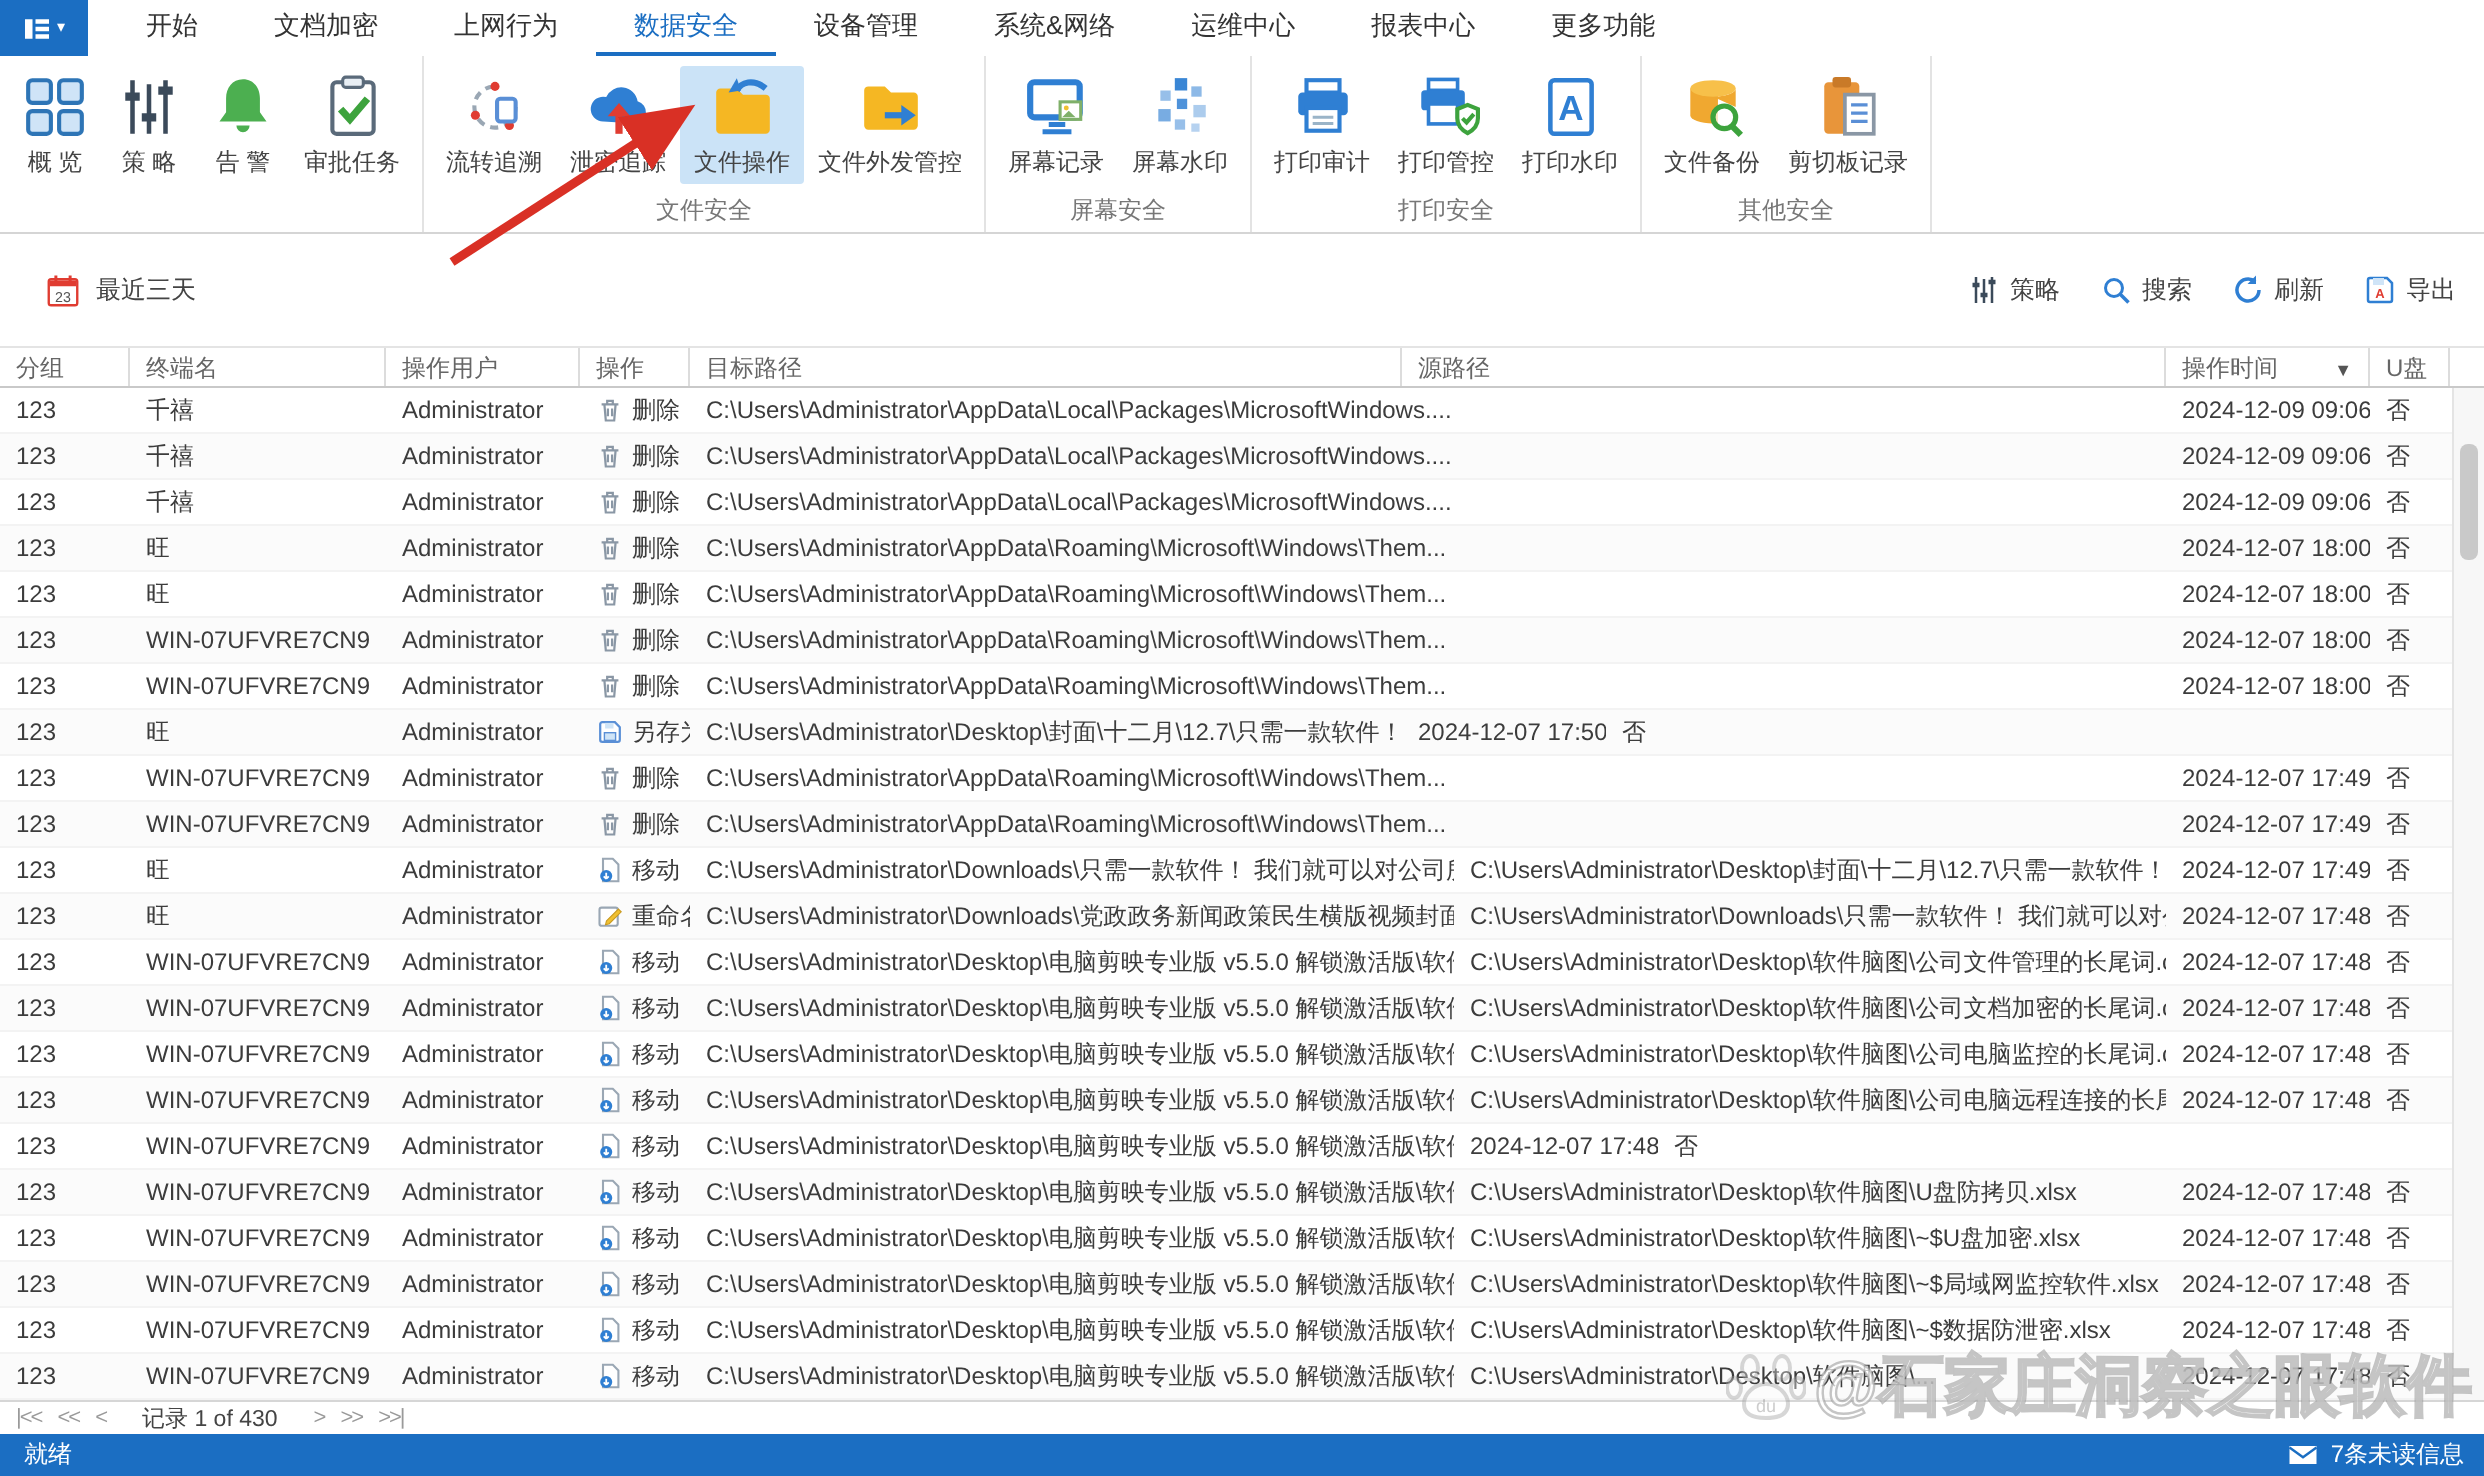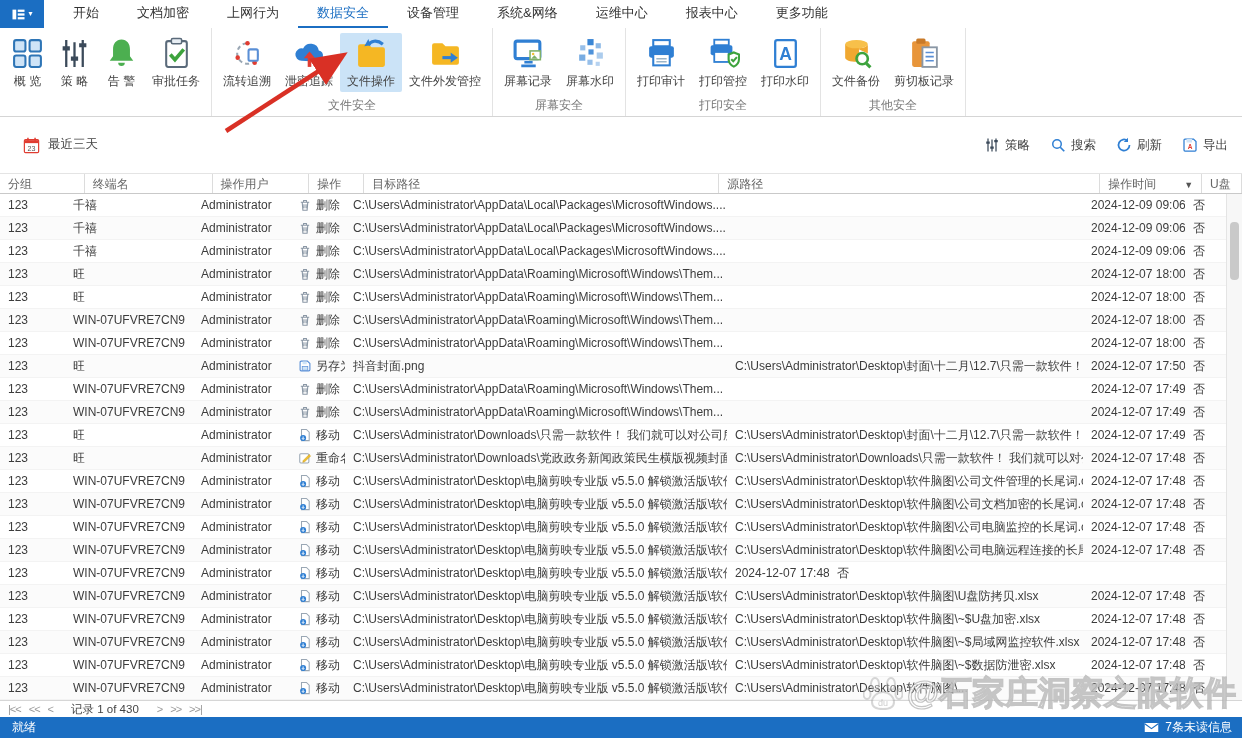--- a/index.html
+++ b/index.html
@@ -23,21 +23,21 @@
   .ritem { display:flex; flex-direction:column; align-items:center; padding:4px 7px 2px; border-radius:2px; cursor:pointer; }
   .ritem.selected { background:#cbe3f7; }
   .ricon svg { width:33px; height:33px; display:block; }
   .rlabel { font-size:12px; color:#444; margin-top:3px; white-space:nowrap; }
   .rcap { height:21px; text-align:center; font-size:12px; color:#777; line-height:20px; }
 
   .red-arrow { position:absolute; pointer-events:none; z-index:30; }
 
   
   .filterbar { height:57px; display:flex; align-items:center; justify-content:space-between; padding:0 14px 0 22px; border-bottom:1px solid #e4e4e4; }
-  .date-filter { display:flex; gap:7px; font-size:12.5px; color:#444; cursor:pointer; }
+  .date-filter { display:flex; align-items:center; gap:7px; font-size:12.5px; color:#444; cursor:pointer; }
   .date-filter svg { width:19px; height:19px; }
   .fb-actions { display:flex; align-items:center; gap:20px; }
   .fb-act { display:flex; align-items:center; gap:5px; font-size:12.5px; color:#444; cursor:pointer; }
   .fb-act svg { width:16px; height:16px; }
 
   
   .table { position:relative; }
   .thead { height:20px; display:flex; border-bottom:1px solid #c9c9c9; background:#fff; }
   .th { font-size:12px; color:#666; padding:2px 8px 0; border-right:1px solid #dcdcdc; white-space:nowrap; overflow:hidden; display:flex; align-items:center; justify-content:space-between; }
   .th .filter-caret { font-size:9px; color:#555; }
@@ -343,21 +343,21 @@
               <text x="16" y="24" font-size="13" font-weight="bold" fill="#e03c31" text-anchor="middle" font-family="Liberation Sans,sans-serif">A</text>
             </svg>
           </span>
           <span>导出</span>
         </div>
       </div>
   </div>
 
   <div class="table">
     <div class="thead" id="thead">
-        <div class="th" style="width: 85px; align-items: center;">
+        <div class="th" style="width: 65px; align-items: center;">
           <span>分组</span>
         </div>
         <div class="th" style="width: 128px;">
           <span>终端名</span>
         </div>
         <div class="th" style="width: 97px;">
           <span>操作用户</span>
         </div>
         <div class="th" style="width: 55px;">
           <span>操作</span>
@@ -503,21 +503,20 @@
           <div class="td op" style="width: 55px;">
             <span style="display: flex;">
               <svg viewBox="0 0 20 20">
                 <path d="M3 4.5A1.5 1.5 0 0 1 4.5 3h9L17 6.5V15.5a1.5 1.5 0 0 1-1.5 1.5h-11A1.5 1.5 0 0 1 3 15.5z" fill="#fff" stroke="#5a8fd6" stroke-width="1.6"></path>
                 <rect x="6.5" y="3.5" width="6" height="4" fill="#cfe4f7"></rect>
                 <rect x="6" y="10.5" width="8" height="5.5" fill="#cfe4f7" stroke="#5a8fd6" stroke-width="1"></rect>
               </svg>
             </span>
             <span>另存为</span>
           </div>
-          <div class="td" style="width: 382px;">抖音封面.png</div>
           <div class="td" style="width: 356px;">C:\Users\Administrator\Desktop\封面\十二月\12.7\只需一款软件！ 我们...</div>
           <div class="td" style="width: 102px;">2024-12-07 17:50:57</div>
           <div class="td" style="width: 40px;">否</div>
         </div>
         <div class="tr">
           <div class="td" style="width: 65px;">123</div>
           <div class="td" style="width: 128px;">WIN-07UFVRE7CN9</div>
           <div class="td" style="width: 97px;">Administrator</div>
           <div class="td op" style="width: 55px;">
             <span style="display: flex;">

